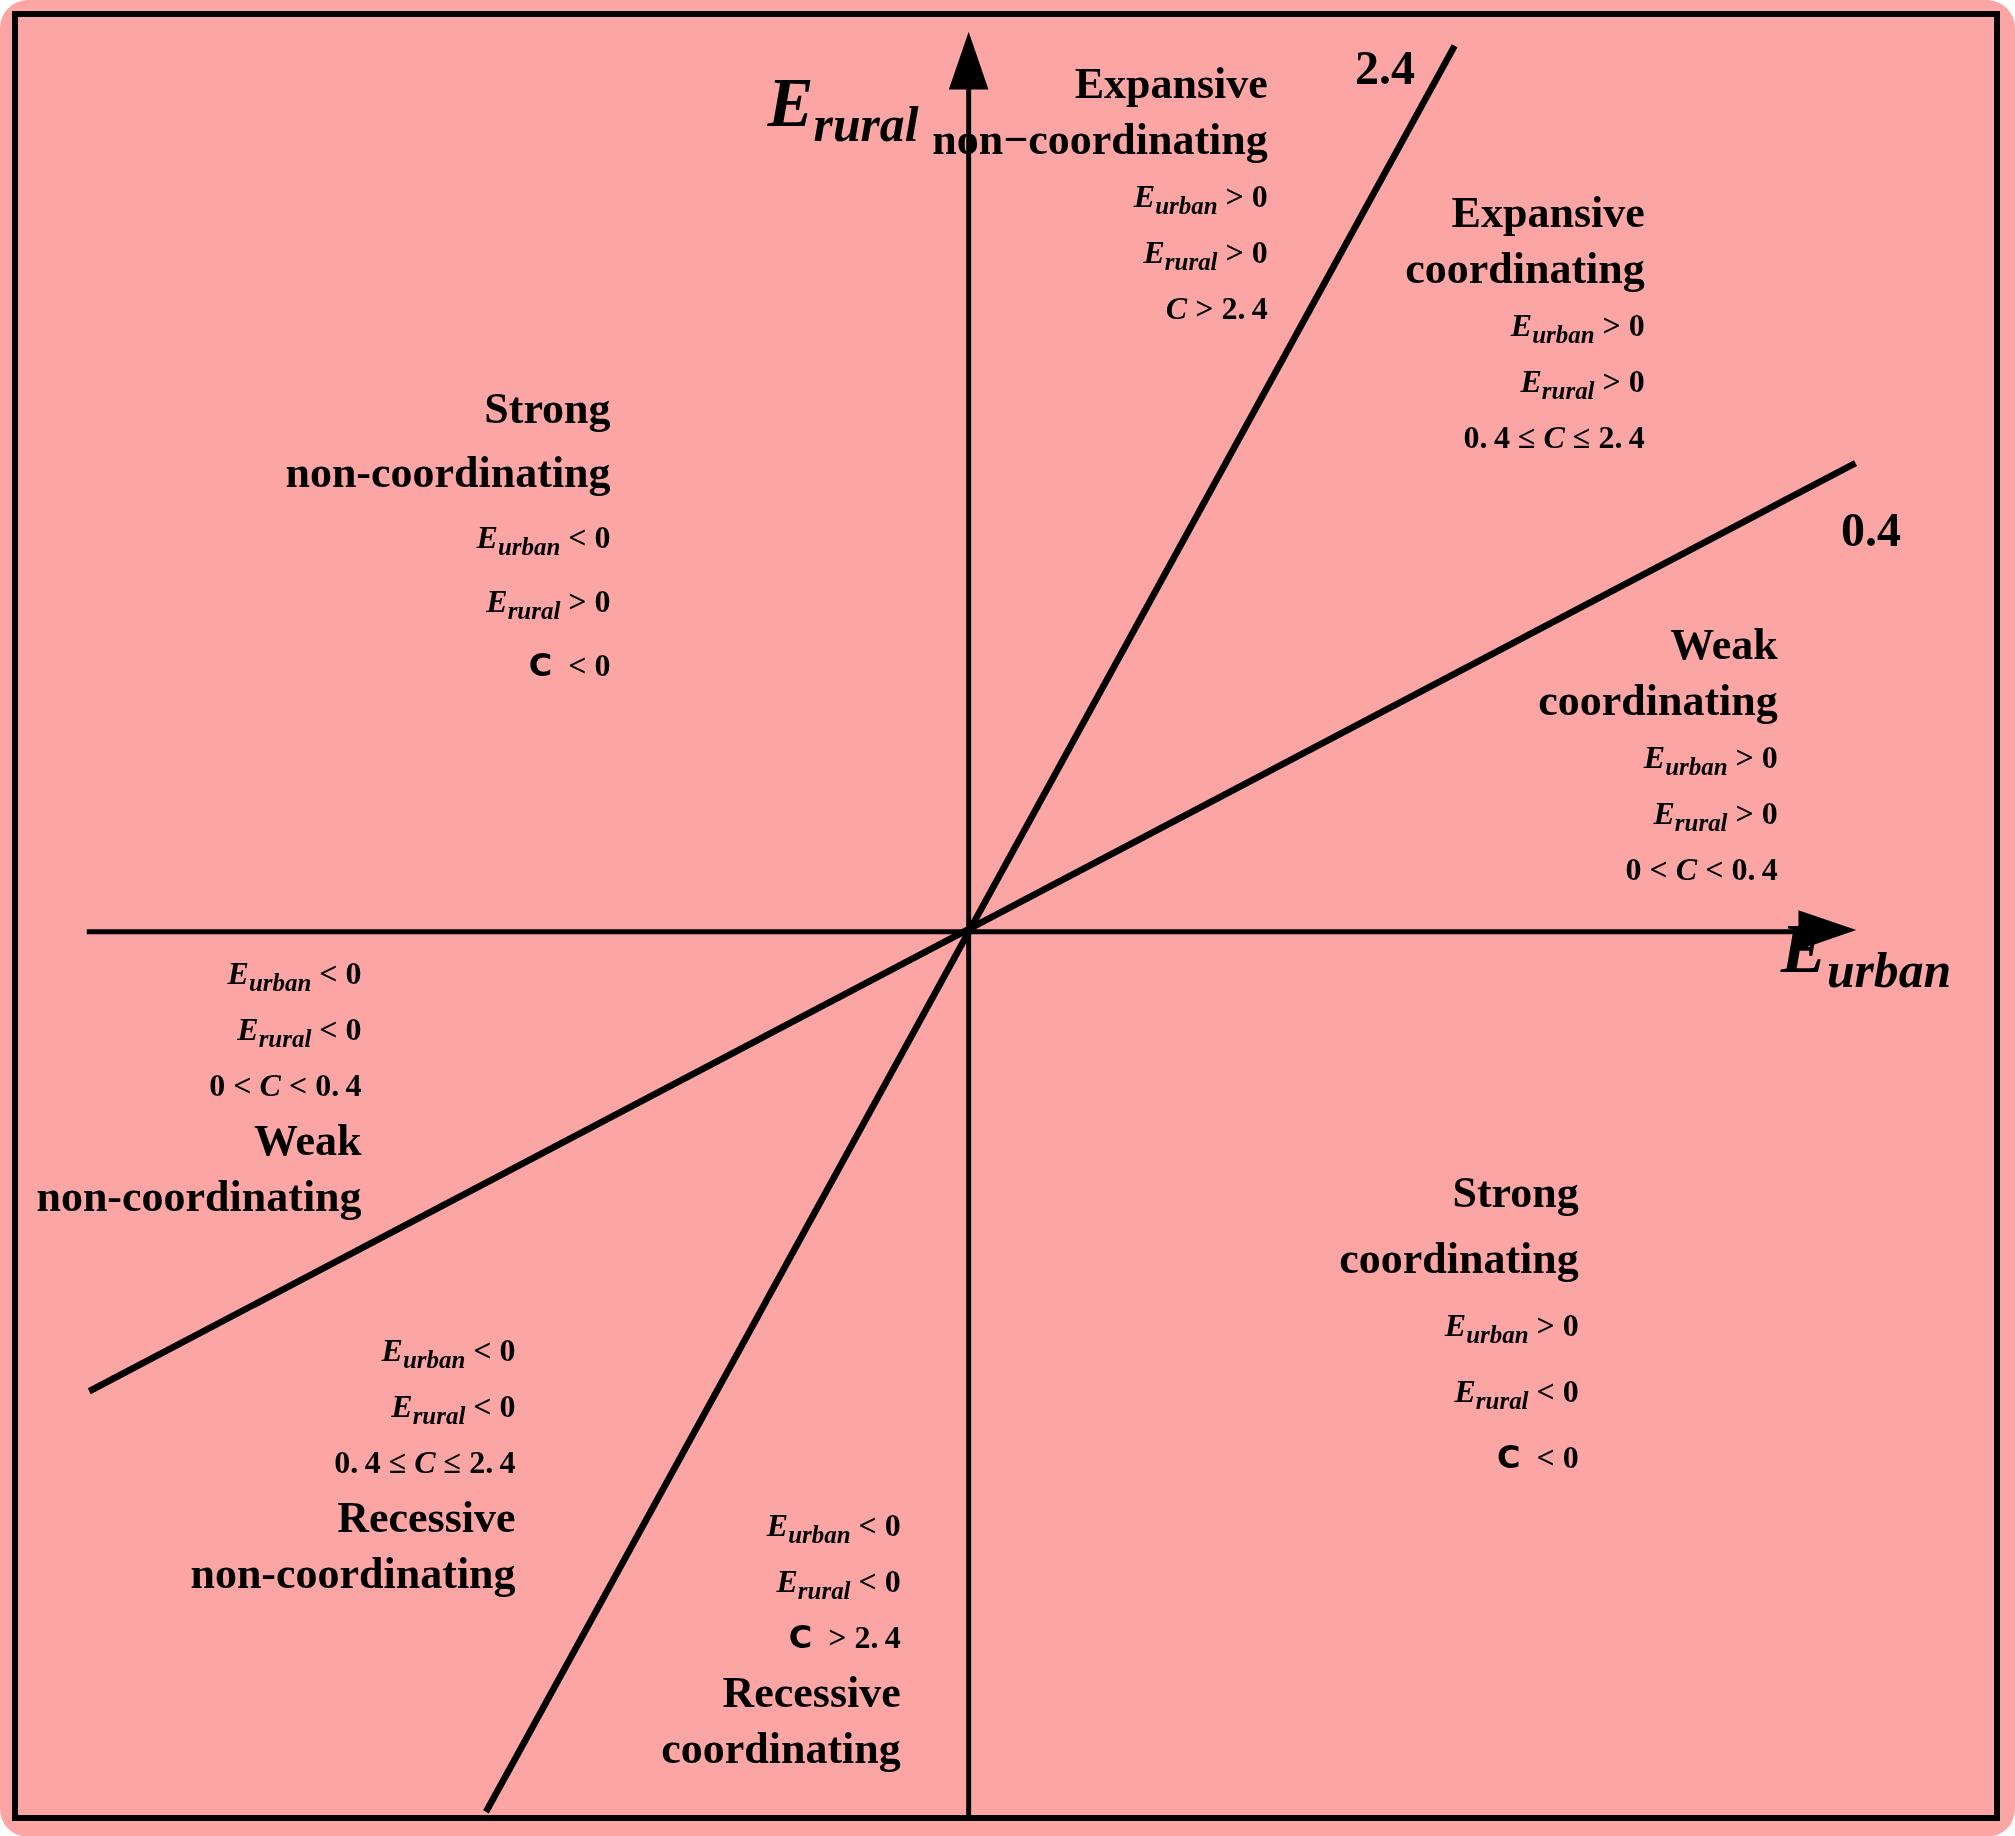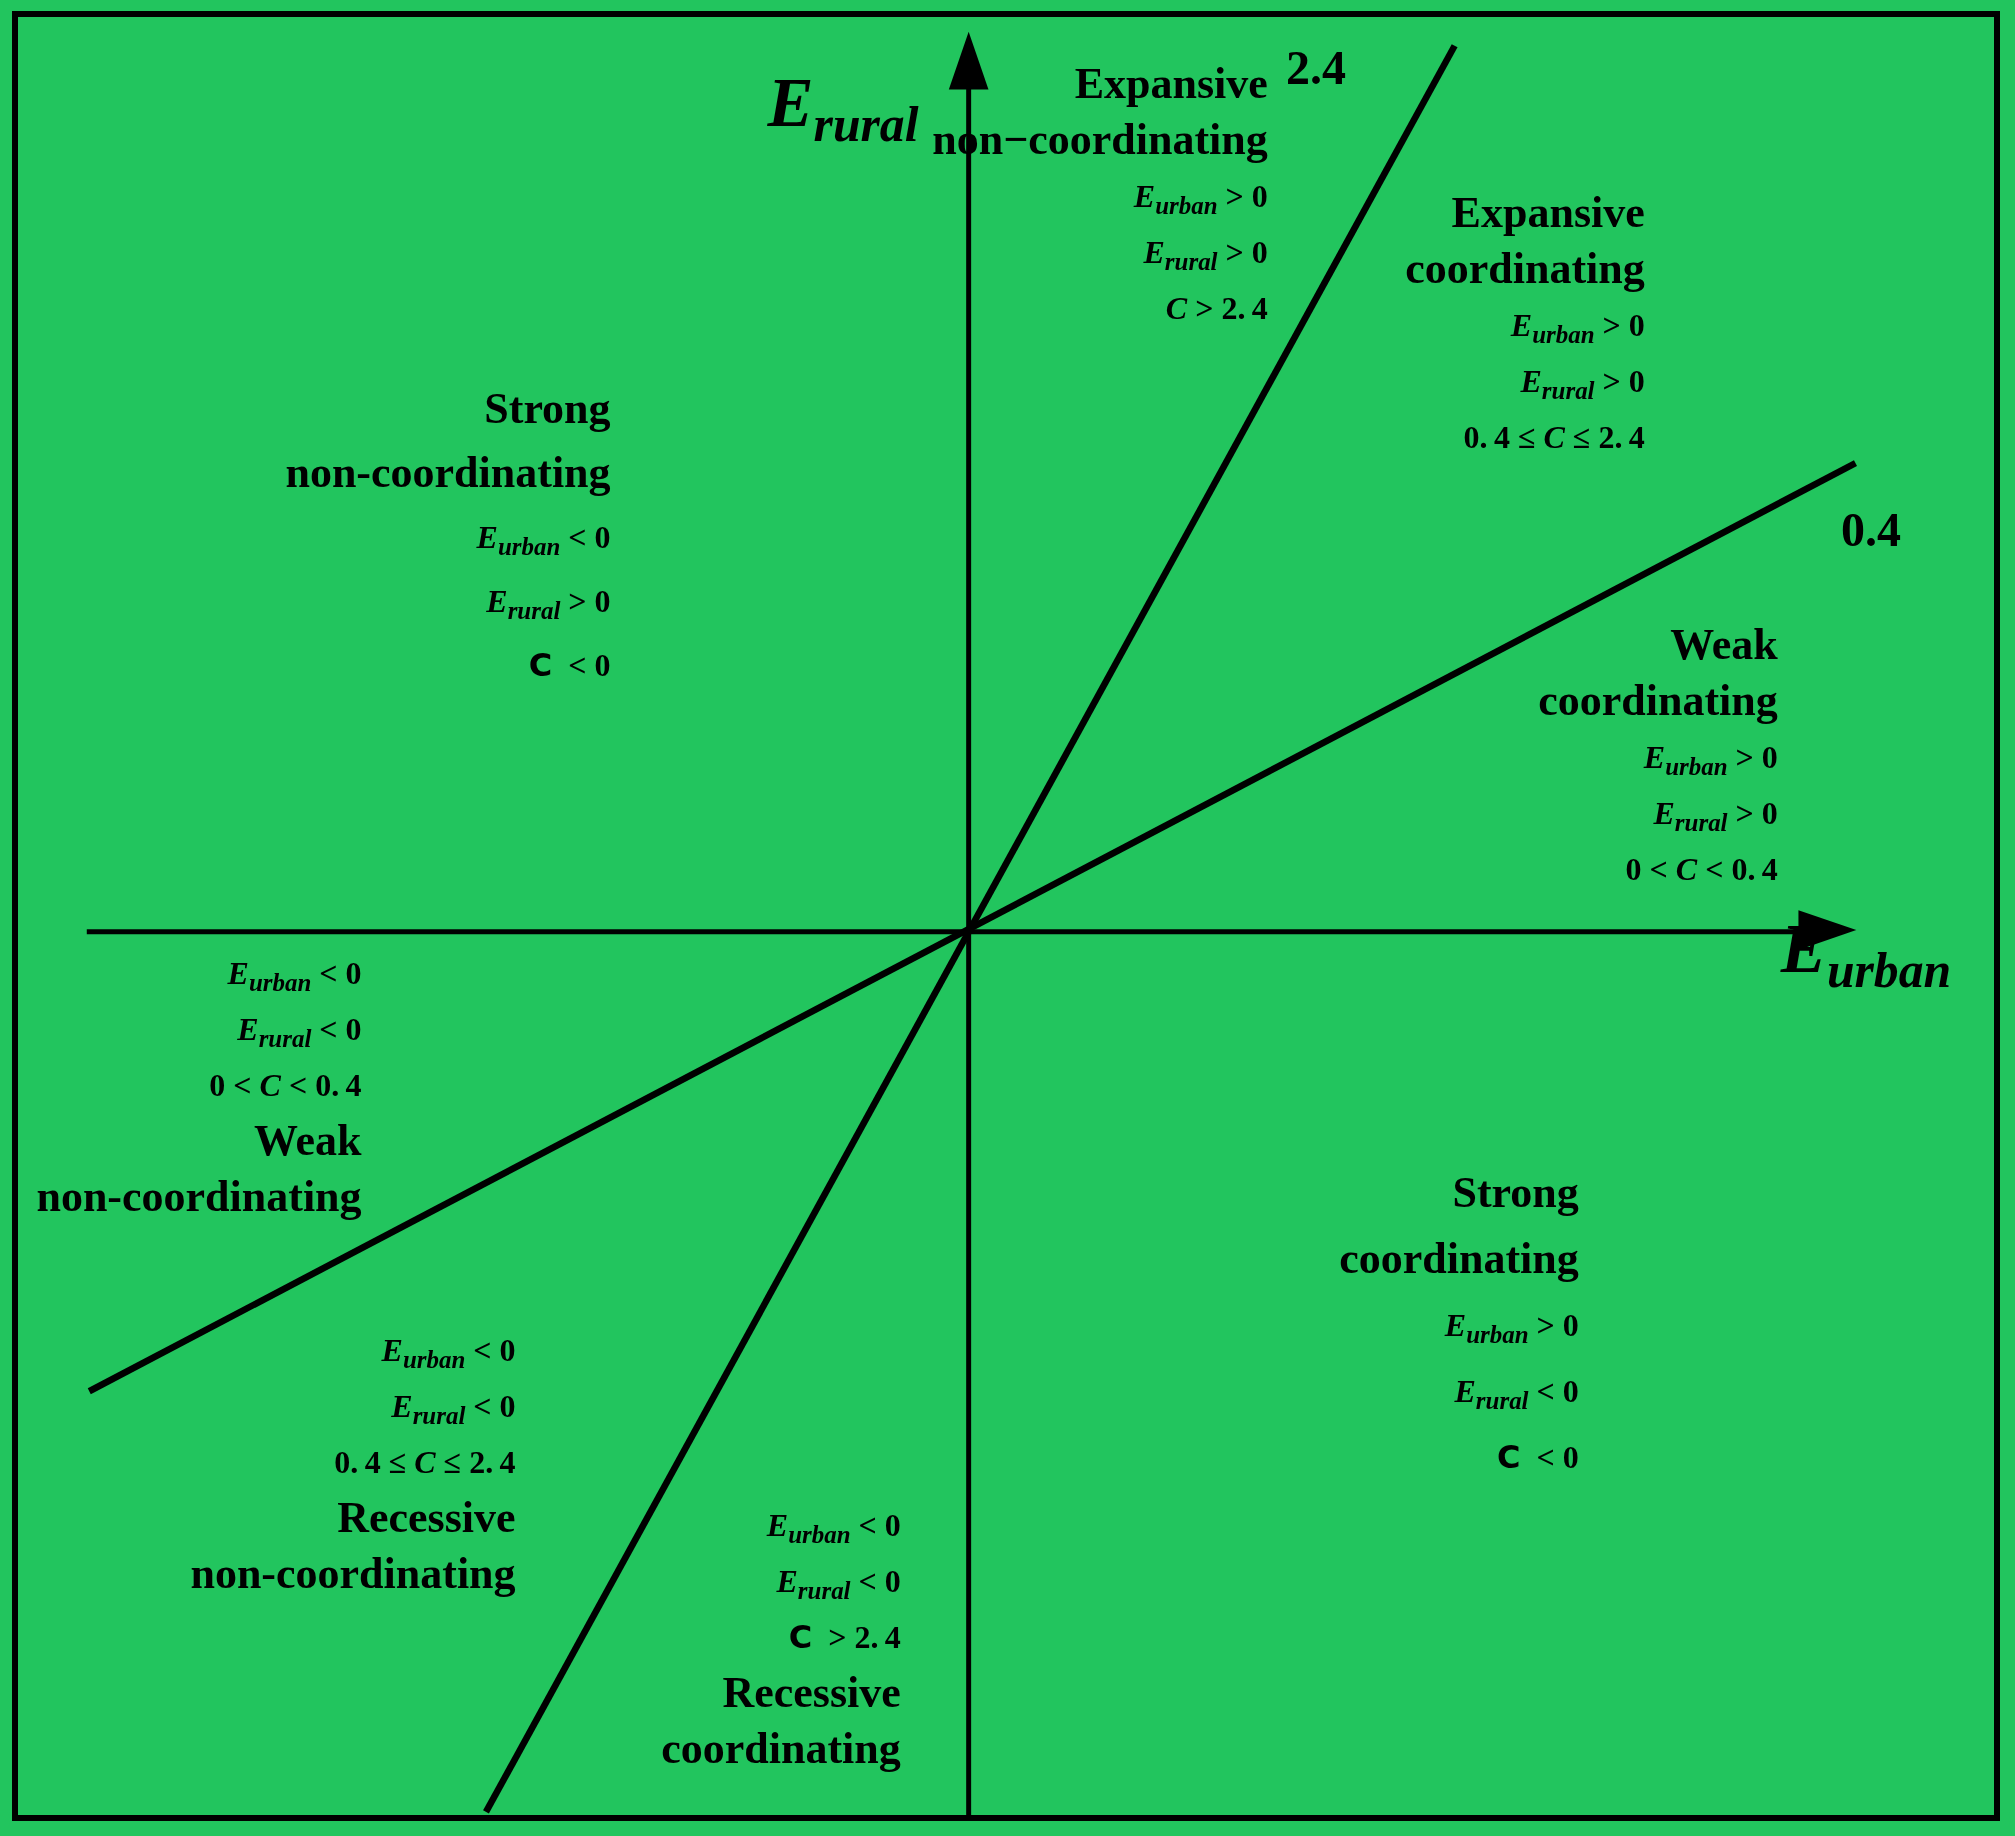--- a/index.html
+++ b/index.html
@@ -1,17 +1,17 @@
 <!DOCTYPE html>
 <html style="font-size:13.2px"><head>
 <meta charset="utf-8">
 <style>
   html,body{margin:0;padding:0;background:#ffffff;}
-  .canvas{position:relative;width:2015px;height:1837px;background:#22c55e;overflow:hidden;
-          font-family:"Liberation Serif","DejaVu Serif",serif;color:#000;}
+  .canvas{position:relative;width:2015px;height:1837px;background:#fca5a5;overflow:hidden;
+          font-family:"Liberation Serif","DejaVu Serif",serif;color:#000;border-radius:28px;}
   .frame{position:absolute;left:12.4px;top:10.7px;width:1988px;height:1810px;
          border:6.6px solid #000;box-sizing:border-box;}
   svg.geom{position:absolute;left:0;top:0;}
   .region{position:absolute;transform:translateX(-50%);text-align:right;white-space:nowrap;
           font-weight:700;line-height:56px;}
   .region.lh78{line-height:64px;}
   .region.lh80{line-height:66px;}
   .rtitle{font-size:44px;font-weight:700;}
   .cline{font-size:32px;font-weight:700;}
   .cvar{font-style:italic;font-weight:700;}
@@ -33,21 +33,21 @@
     <line x1="1172" y1="100" x2="1172" y2="2197" stroke="#000" stroke-width="6"></line>
     <polygon points="1172,38 1148,108 1196,108" fill="#000"></polygon>
     <line x1="588" y1="2192" x2="1760" y2="55" stroke="#000" stroke-width="8"></line>
     <line x1="108" y1="1683" x2="2245" y2="560" stroke="#000" stroke-width="8"></line>
   </svg>
 
   <div class="axis-label" style="left:843px;top:64px;transform:translateX(-50%);"><span class="cvar">E</span><sub class="csub">rural</sub></div>
 
   <div class="axis-label" style="left:1866px;top:910px;transform:translateX(-50%);"><span class="cvar">E</span><sub class="csub">urban</sub></div>
 
-  <div class="slope-label" style="left:1316px;top:40px;">2.4</div>
+  <div class="slope-label" style="left:1385px;top:40px;">2.4</div>
   <div class="slope-label" style="left:1871px;top:478px;margin-top:24px;">0.4</div>
 
   <div class="region" style="left:1100px;top:56px;">
     <div class="rtitle">Expansive</div>
     <div class="rtitle">non−coordinating</div>
     <div class="cline"><span class="pre"></span><span class="cvar" data-style="italic">E</span><sub class="csub">urban</sub><span class="post"> &gt; 0</span></div>
     <div class="cline"><span class="pre"></span><span class="cvar" data-style="italic">E</span><sub class="csub">rural</sub><span class="post"> &gt; 0</span></div>
     <div class="cline"><span class="pre"></span><span class="cvar" data-style="italic">C</span><sub class="csub"></sub><span class="post"> &gt; 2. 4</span></div>
   </div>
 

